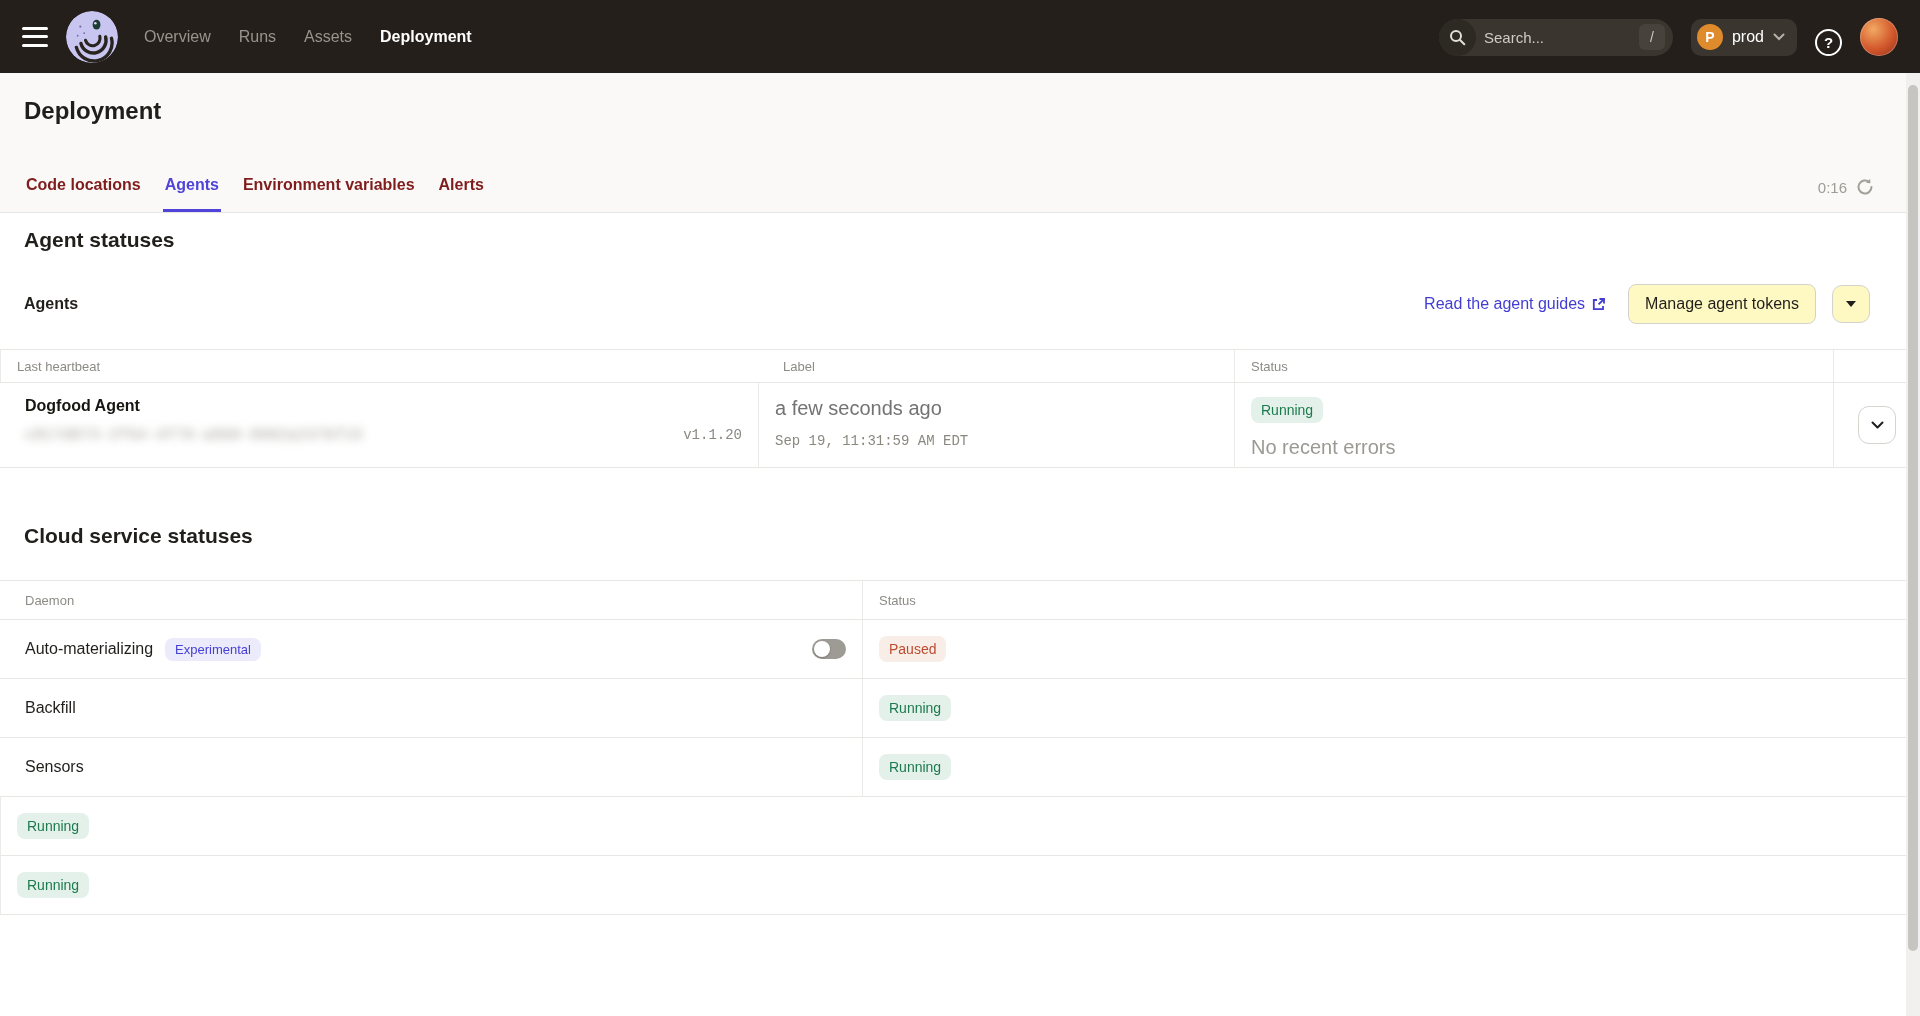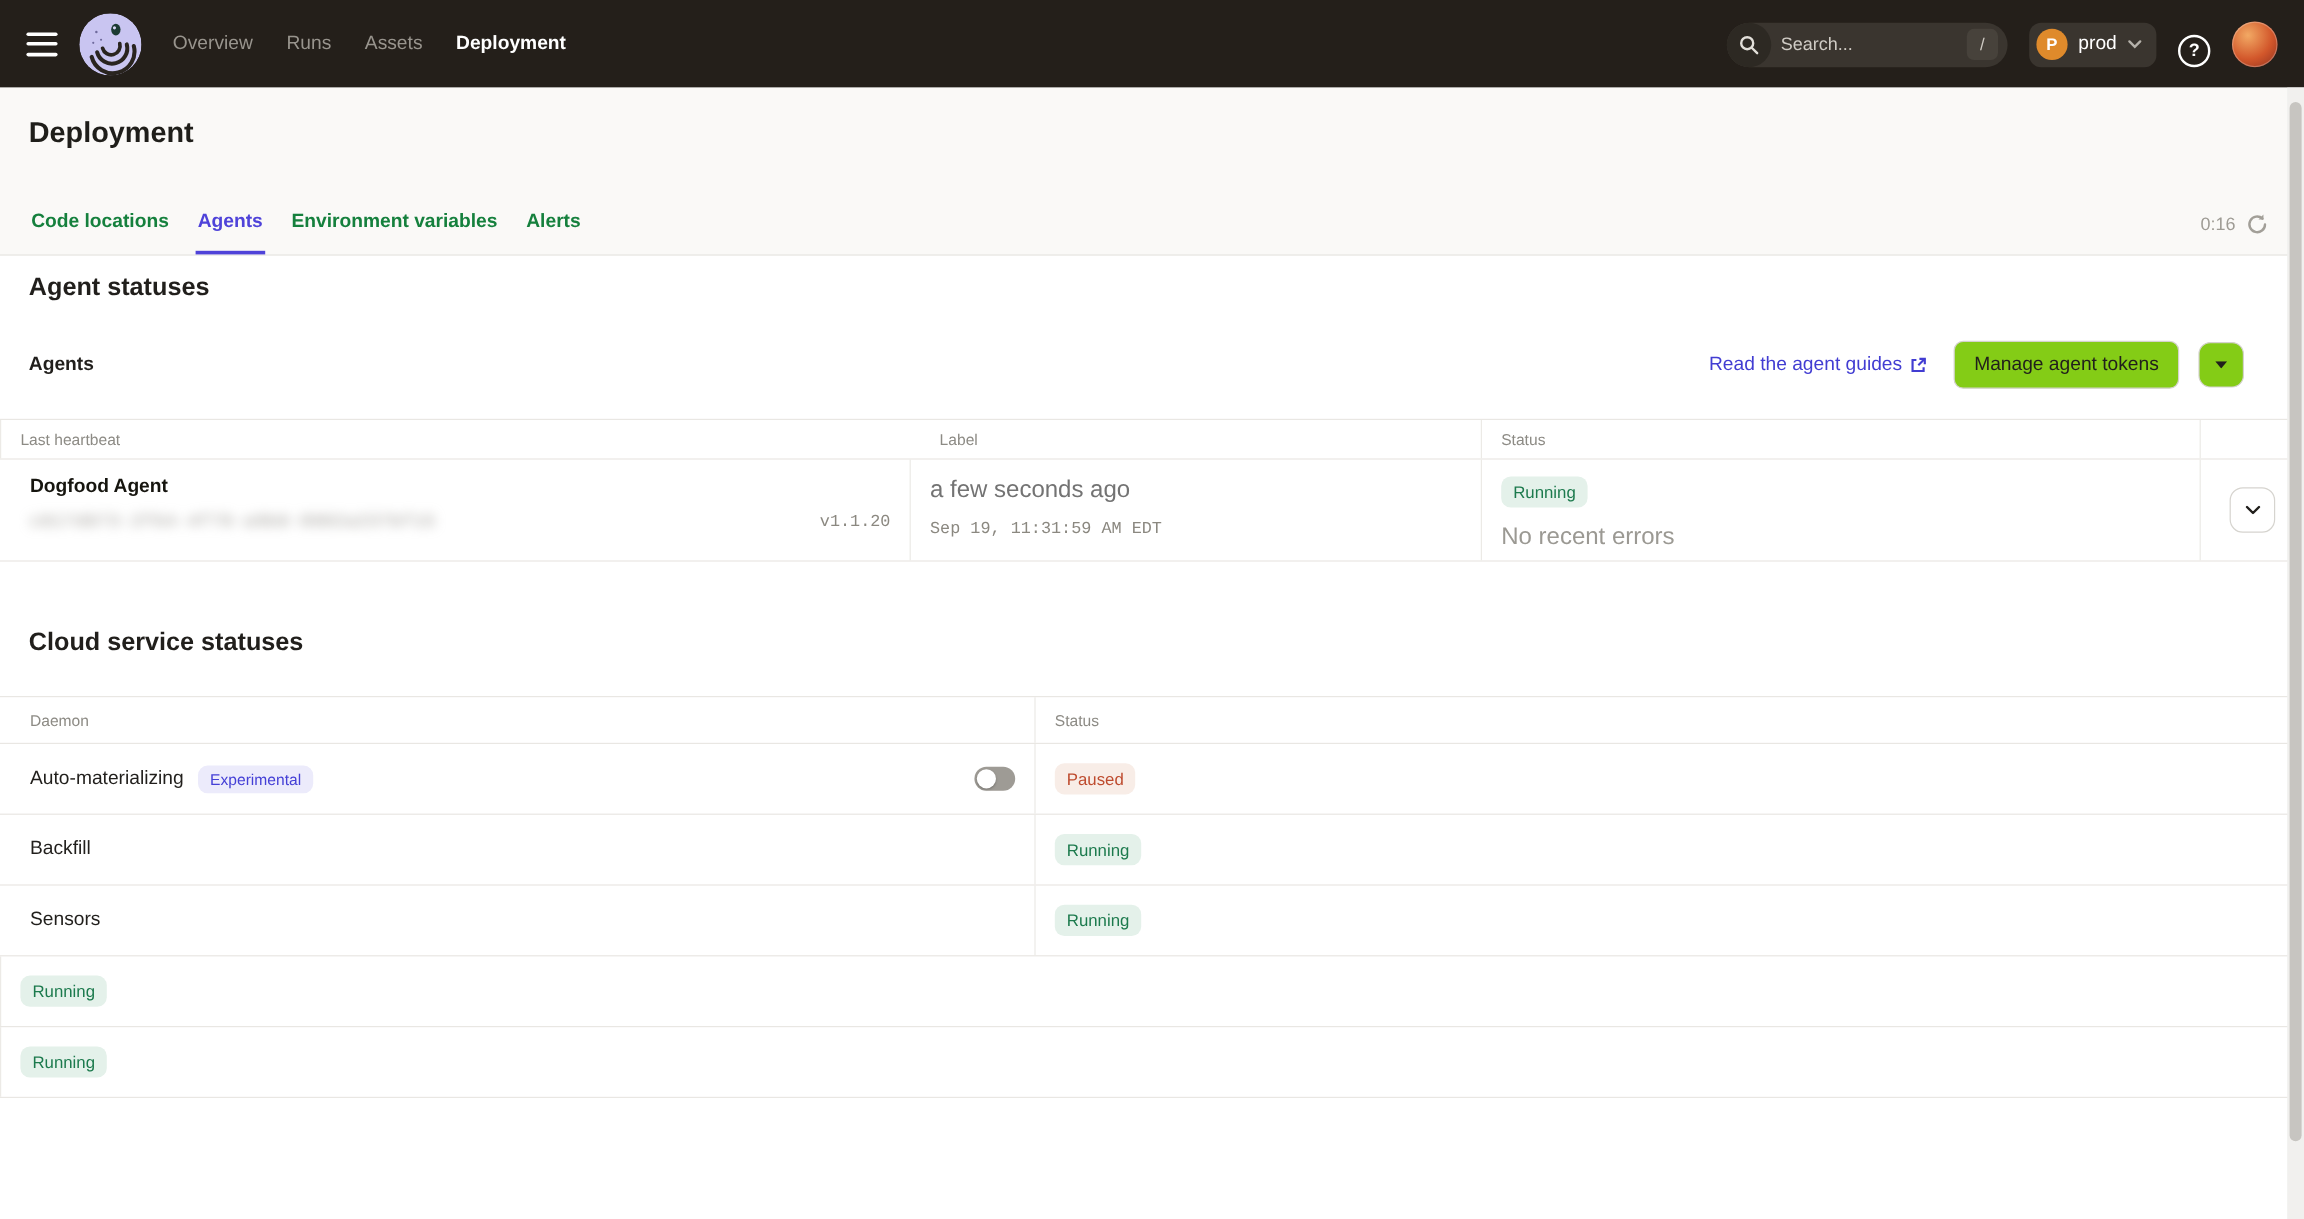--- a/index.html
+++ b/index.html
@@ -52,35 +52,35 @@
     background:radial-gradient(circle at 35% 30%, #F2A964 0%, #D2572B 55%, #8C2F1E 100%);
     box-shadow:inset 0 0 0 1px rgba(255,255,255,.25);
   }
   
   .header-strip {
     position:absolute; top:73px; left:0; width:1920px; height:140px;
     background:#FAF9F7; border-bottom:1px solid #E7E5E1;
   }
   .page-title { position:absolute; left:24px; top:24px; font-size:24px; font-weight:600; color:#1F1E1A; }
   .tabs { position:absolute; left:24px; bottom:0; display:flex; gap:20px; }
-  .tab { font-size:16px; font-weight:600; color:#15803d; padding:0 2px 15px 2px; border-bottom:3px solid transparent; cursor:pointer; }
+  .tab { font-size:16px; font-weight:600; color:#7f1d1d; padding:0 2px 15px 2px; border-bottom:3px solid transparent; cursor:pointer; }
   .tab.active { color:#4F43D9; border-bottom-color:#4F43D9; }
-  .refresh-zone { position:absolute; right:30px; bottom:16px; display:flex; align-items:center; gap:9px; }
+  .refresh-zone { position:absolute; right:46px; bottom:16px; display:flex; align-items:center; gap:9px; }
   .refresh-timer { font-size:15px; color:#9F9C95; }
   
   .main { position:absolute; top:214px; left:0; width:1920px; bottom:0; background:#ffffff; }
   .section-heading { position:absolute; left:24px; font-size:21px; font-weight:600; color:#211F1C; }
   .h-agent-statuses { top:14px; }
   .h-cloud { top:310px; }
   .agents-row { position:absolute; left:24px; right:50px; top:70px; height:40px; display:flex; align-items:center; }
   .agents-sub { font-size:16px; font-weight:700; color:#211F1C; }
   .agents-actions { margin-left:auto; display:flex; align-items:center; gap:16px; }
   .guides-link { display:flex; align-items:center; gap:6px; color:#423DD2; font-size:16px; cursor:pointer; margin-right:6px; }
   .btn {
-    background:#84cc16; border:1px solid #D4D2CD; border-radius:8px; height:40px;
+    background:#fef9c3; border:1px solid #D4D2CD; border-radius:8px; height:40px;
     padding:0 16px; font-size:16px; color:#211F1C; display:flex; align-items:center; cursor:pointer;
   }
   .btn-caret { width:38px; height:38px; border-radius:10px; padding:0; justify-content:center; }
   
   .tbl { position:absolute; left:0; right:0; }
   .tbl-agents { top:135px; }
   .tbl-cloud { top:366px; }
   .tr { display:grid; border-bottom:1px solid #E9E7E3; }
   .tr.head { border-top:1px solid #E9E7E3; }
   .agents-grid { grid-template-columns:758px 476px 599px 1fr; }

